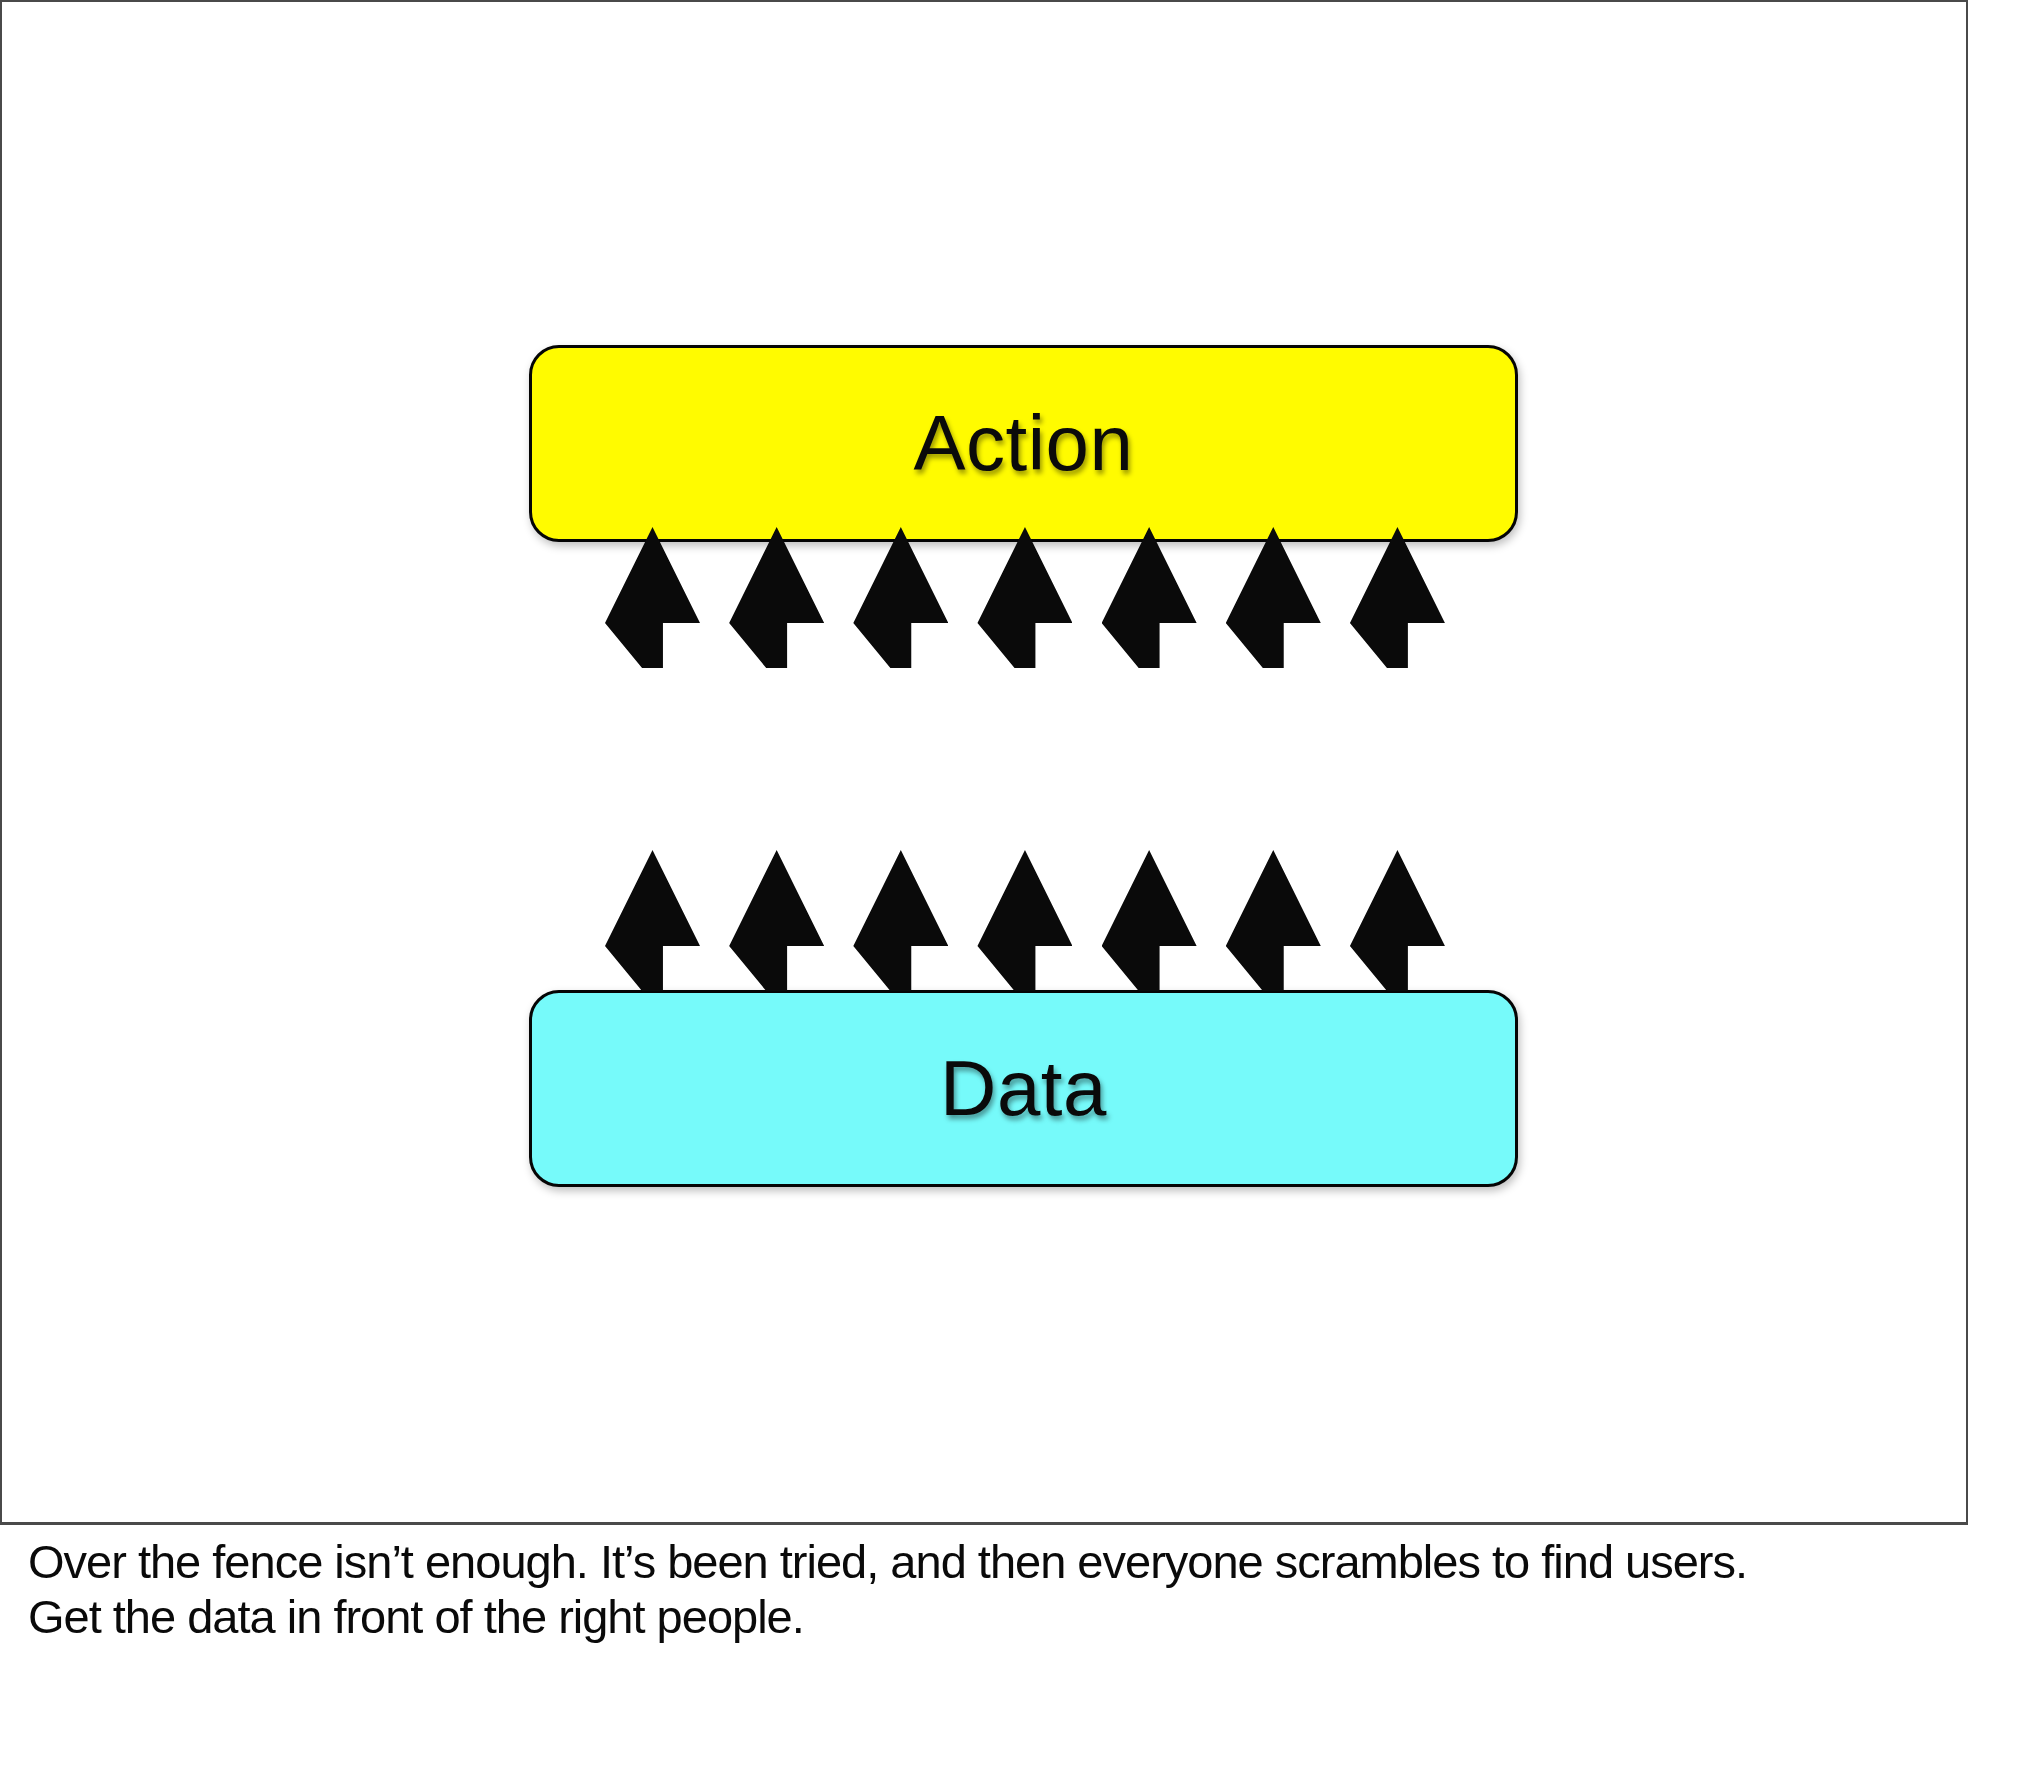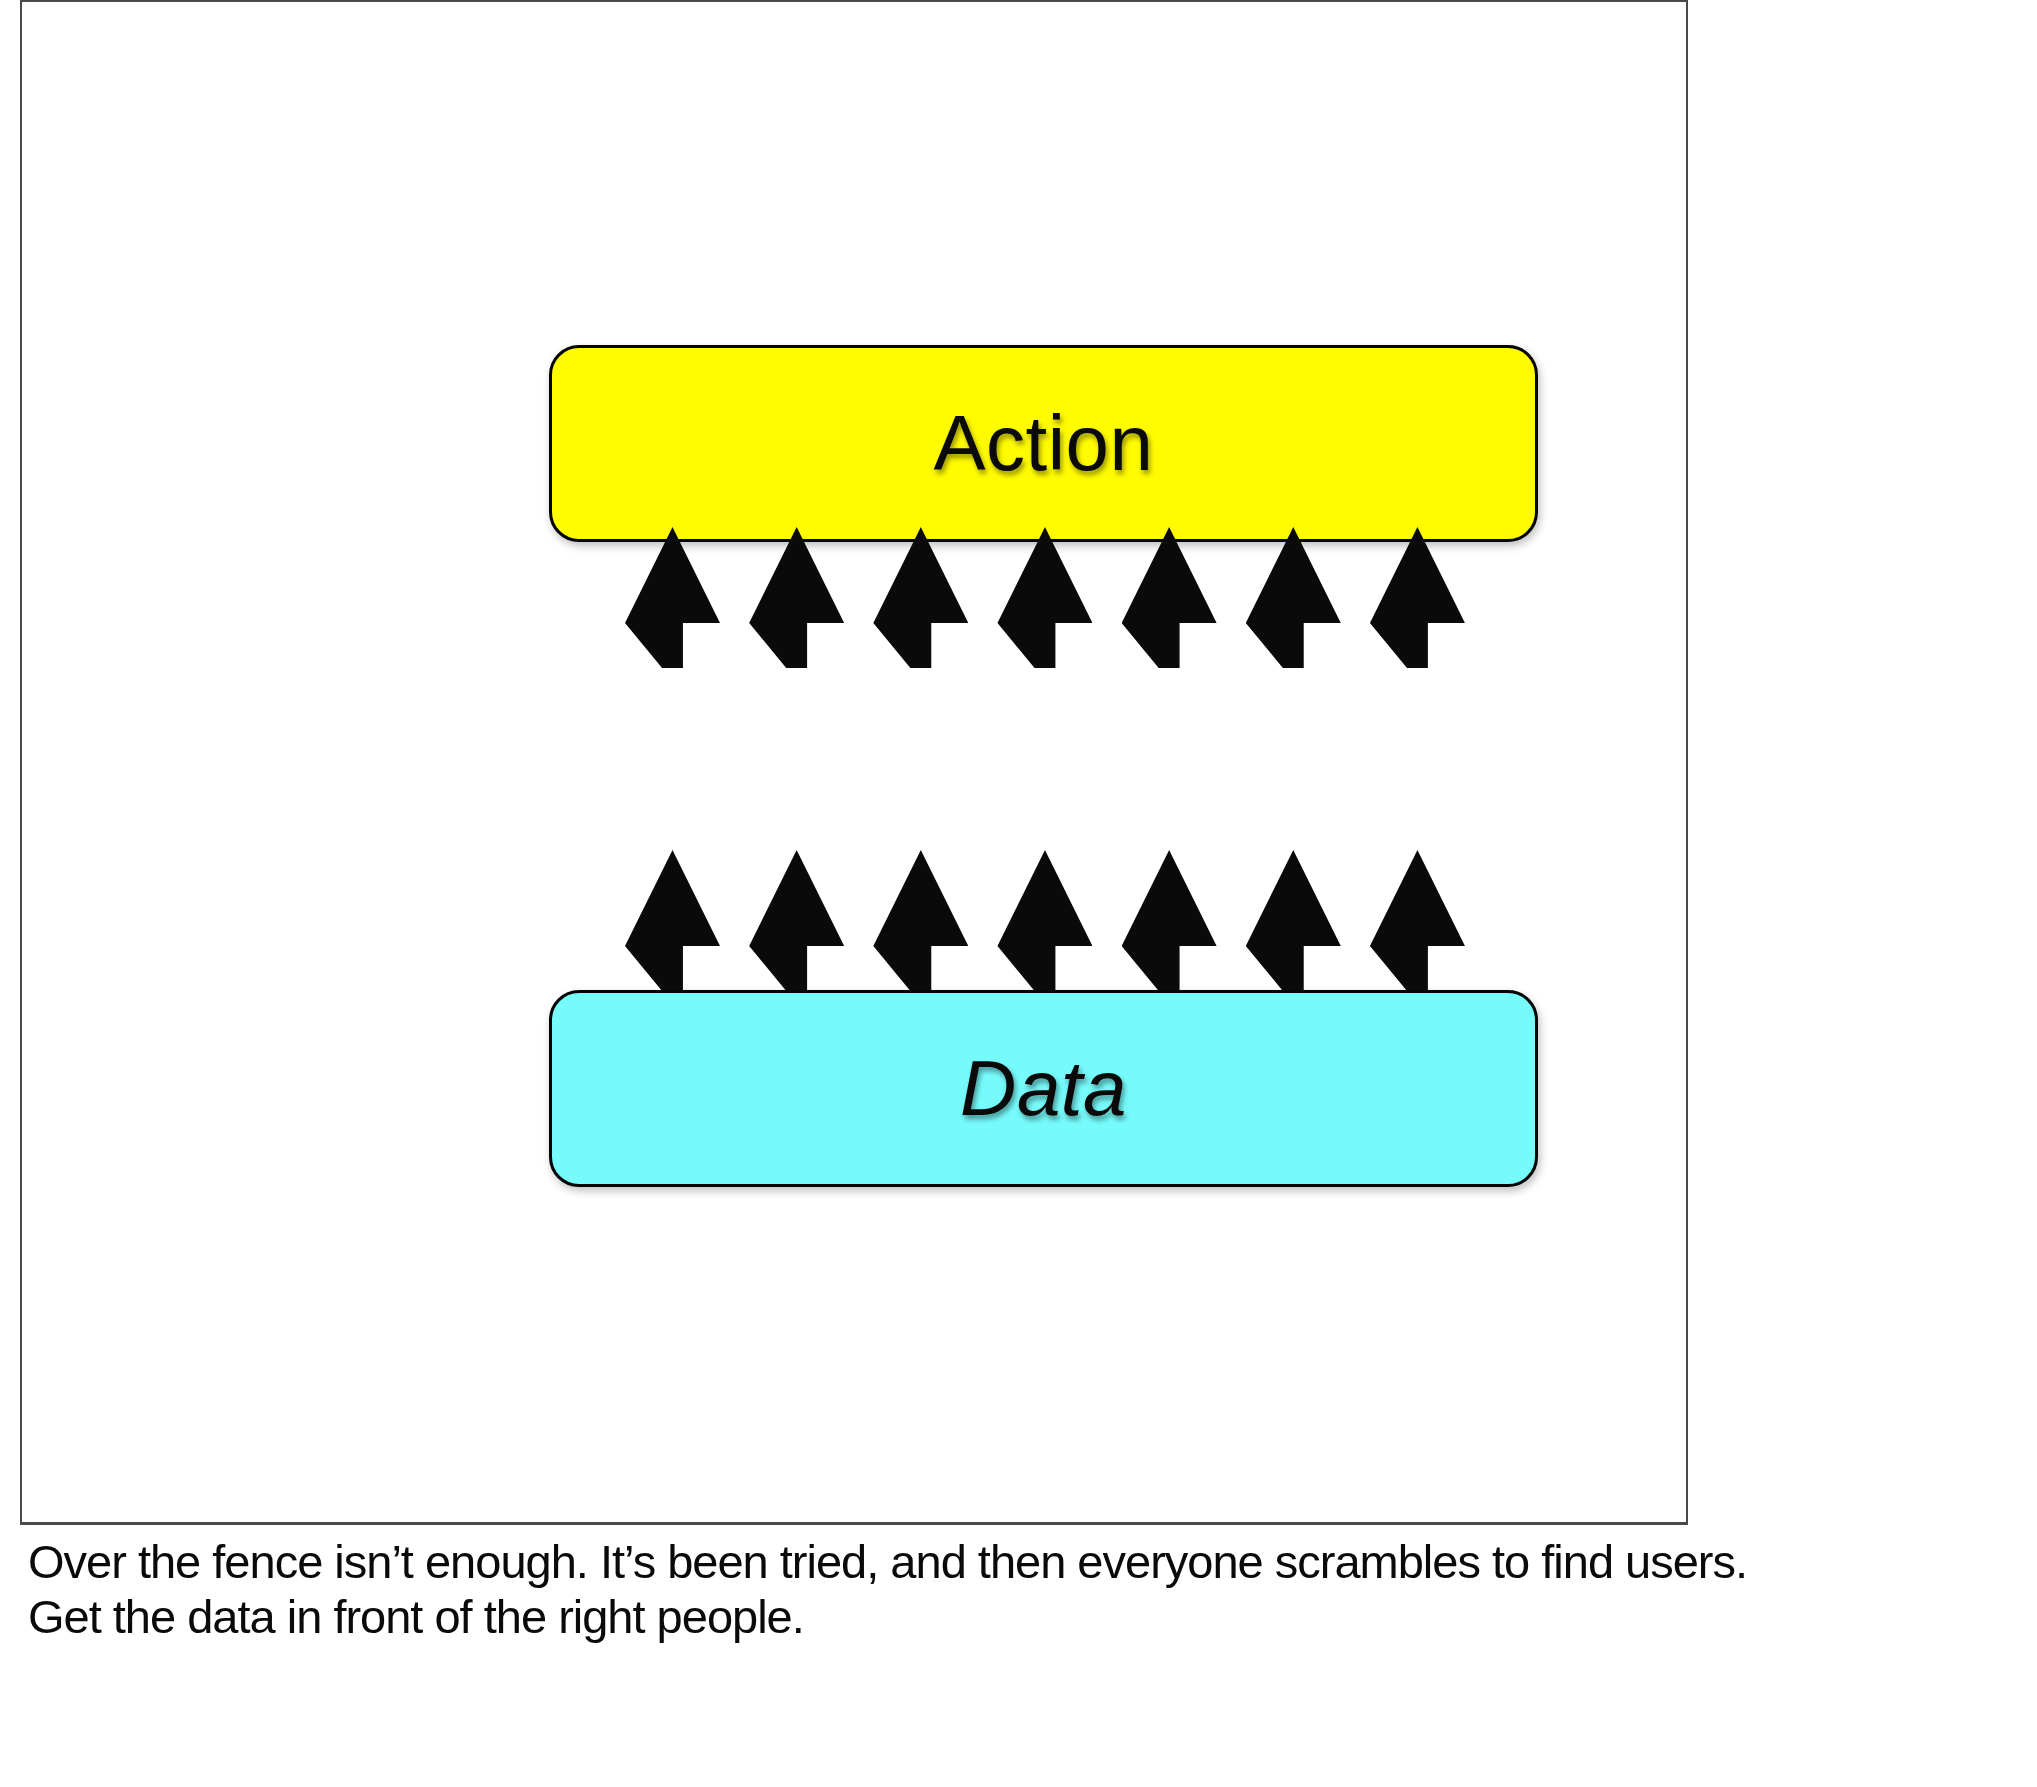--- a/index.html
+++ b/index.html
@@ -6,25 +6,24 @@
   html, body {
     width: 2038px; height: 1787px;
     background: #ffffff;
     font-family: "Liberation Sans", sans-serif;
     position: relative;
     overflow: hidden;
   }
   .slide {
     position: absolute;
     left: 0; top: 0;
-    width: 1668px; height: 1525px;
+    width: 1968px; height: 1525px;
     background: #ffffff;
     border: 2px solid #4a4a4a;
     border-bottom-width: 3px;
-    margin-left: 20px;
   }
   .box {
     position: absolute;
     left: 527px;
     width: 989px;
     height: 197px;
     border: 3px solid #050505;
     border-radius: 30px;
     display: flex;
     align-items: center;
@@ -96,21 +95,21 @@
   <div class="arrow-row arrow-row-2">
       <div class="up-arrow" style="background: rgb(10, 10, 10);"></div>
       <div class="up-arrow" style="background: rgb(10, 10, 10);"></div>
       <div class="up-arrow" style="background: rgb(10, 10, 10);"></div>
       <div class="up-arrow" style="background: rgb(10, 10, 10);"></div>
       <div class="up-arrow" style="background: rgb(10, 10, 10);"></div>
       <div class="up-arrow" style="background: rgb(10, 10, 10);"></div>
       <div class="up-arrow" style="background: rgb(10, 10, 10);"></div>
     </div>
 
-  <div class="box box-data" style="background: rgb(118, 250, 250); color: rgb(10, 10, 10); font-style: italic;">
+  <div class="box box-data" style="background: rgb(118, 250, 250); color: rgb(10, 10, 10);">
     <span class="label">Data</span>
   </div>
 
 </div>
 
 <div class="notes">
   <p>Over the fence isn’t enough.  It’s been tried, and then everyone scrambles to find users.</p>
   <p>Get the data in front of the right people.</p>
 </div>
 

